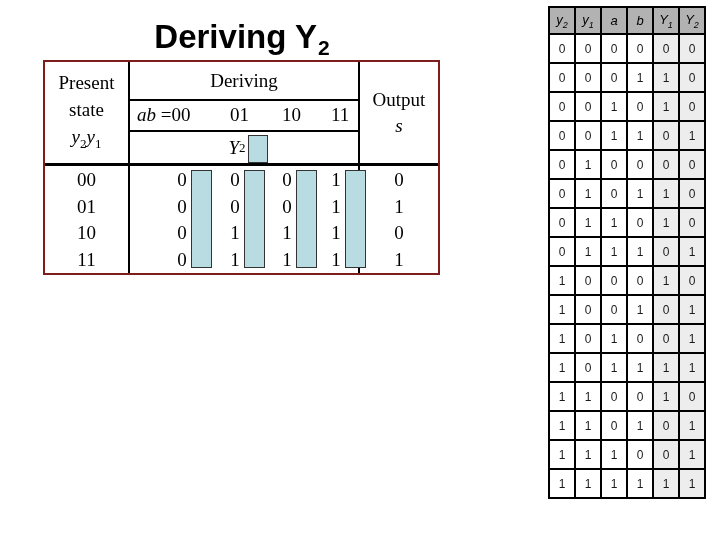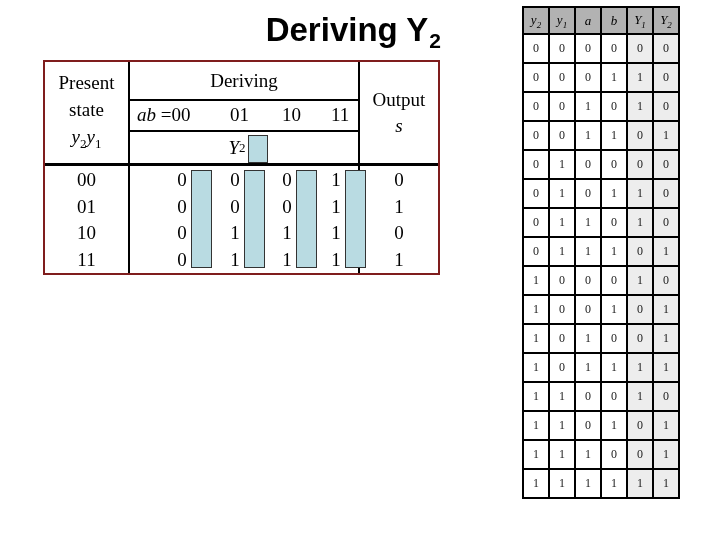--- a/index.html
+++ b/index.html
@@ -8,22 +8,22 @@
     position: relative;
     background: #ffffff;
     color: #000;
     font-family: "Liberation Serif", serif;
     overflow: hidden;
   }
 
   
   .title {
     position: absolute;
-    left: 43px; top: 11px; width: 397px;
-    text-align: right;
+    left: 43px; top: 18px; width: 397px;
+    text-align: center;
     font-family: "Liberation Sans", sans-serif;
     font-weight: 700;
     font-size: 33px;
     letter-spacing: 0;
   }
   .title sub {
     font-size: 21px;
     vertical-align: baseline;
     position: relative;
     top: 7px;
@@ -85,24 +85,24 @@
   .ns-col { position: absolute; top: 0; bottom: 0; display: flex; }
   .ns-digits {
     width: 14px; text-align: center;
     line-height: 26.5px; padding-top: 1px;
   }
   .hl-box.tall { width: 21px; margin: 4px 0 5px 2px; }
 
   
   .ttable {
     position: absolute;
-    left: 522px; top: 6px;
+    left: 548px; top: 6px;
     border-collapse: collapse;
     table-layout: fixed;
-    font-family: Liberation Serif, serif;
+    font-family: Liberation Sans, sans-serif;
   }
   .ttable th, .ttable td {
     border: 2px solid #000;
     width: 26px;
     text-align: center;
     padding: 0;
   }
   .ttable th {
     height: 27px;
     font-weight: normal;

